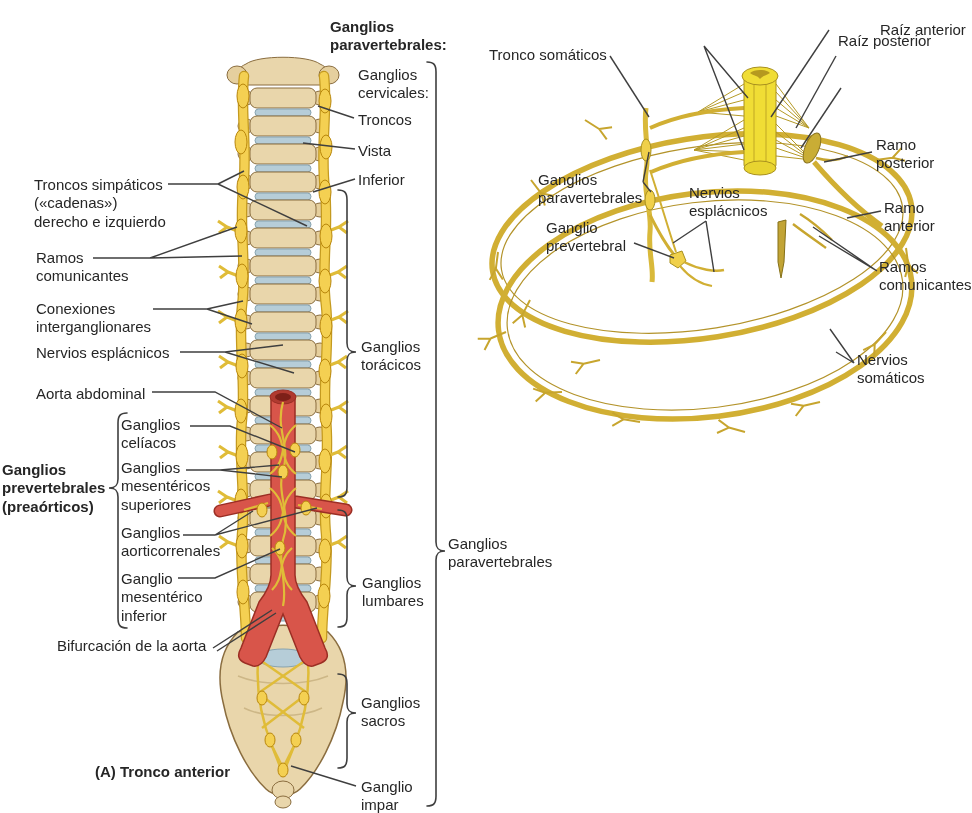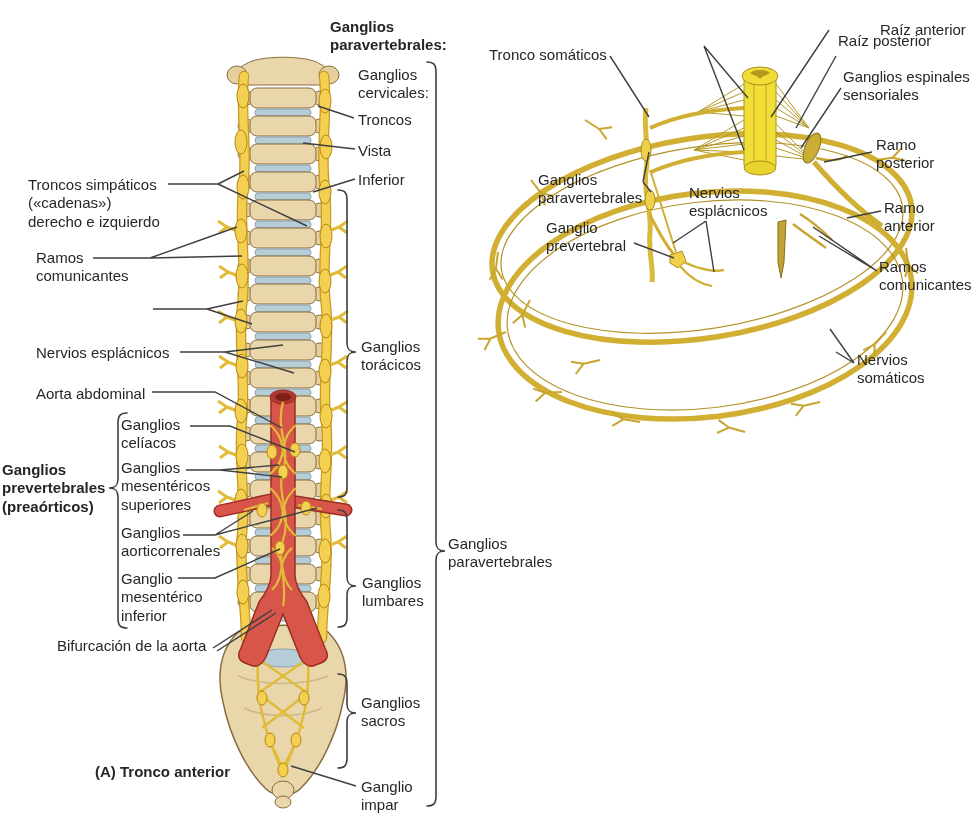--- a/index.html
+++ b/index.html
@@ -281,25 +281,27 @@
   </g>
 </svg>
 
 <div class="lbl bold" style="left:330px;top:18px">Ganglios
 paravertebrales:</div>
 <div class="lbl" style="left:358px;top:66px">Ganglios
 cervicales:</div>
 <div class="lbl" style="left:358px;top:111px">Troncos</div>
 <div class="lbl" style="left:358px;top:142px">Vista</div>
 <div class="lbl" style="left:358px;top:171px">Inferior</div>
-<div class="lbl" style="left:28px;top:176px">Troncos simpáticos
+<div class="lbl" style="left:34px;top:176px">Troncos simpáticos
 («cadenas»)
 derecho e izquierdo</div>
 <div class="lbl" style="left:36px;top:249px">Ramos
 comunicantes</div>
+<div class="lbl" style="left:36px;top:300px">Conexiones
+interganglionares</div>
 <div class="lbl" style="left:36px;top:344px">Nervios esplácnicos</div>
 <div class="lbl" style="left:36px;top:385px">Aorta abdominal</div>
 <div class="lbl" style="left:121px;top:416px">Ganglios
 celíacos</div>
 <div class="lbl" style="left:121px;top:459px">Ganglios
 mesentéricos
 superiores</div>
 <div class="lbl bold" style="left:2px;top:461px">Ganglios
 prevertebrales
 (preaórticos)</div>
@@ -317,22 +319,20 @@
 sacros</div>
 <div class="lbl" style="left:361px;top:778px">Ganglio
 impar</div>
 <div class="lbl" style="left:448px;top:535px">Ganglios
 paravertebrales</div>
 <div class="lbl bold" style="left:95px;top:763px">(A) Tronco anterior</div>
 
 <div class="lbl" style="left:489px;top:46px">Tronco somáticos</div>
 <div class="lbl" style="left:880px;top:21px">Raíz anterior</div>
 <div class="lbl" style="left:838px;top:32px">Raíz posterior</div>
-<div class="lbl" style="left:843px;top:68px">Ganglios espinales
-sensoriales</div>
 <div class="lbl" style="left:876px;top:136px">Ramo
 posterior</div>
 <div class="lbl" style="left:538px;top:171px">Ganglios
 paravertebrales</div>
 <div class="lbl" style="left:689px;top:184px">Nervios
 esplácnicos</div>
 <div class="lbl" style="left:884px;top:199px">Ramo
 anterior</div>
 <div class="lbl" style="left:546px;top:219px">Ganglio
 prevertebral</div>

